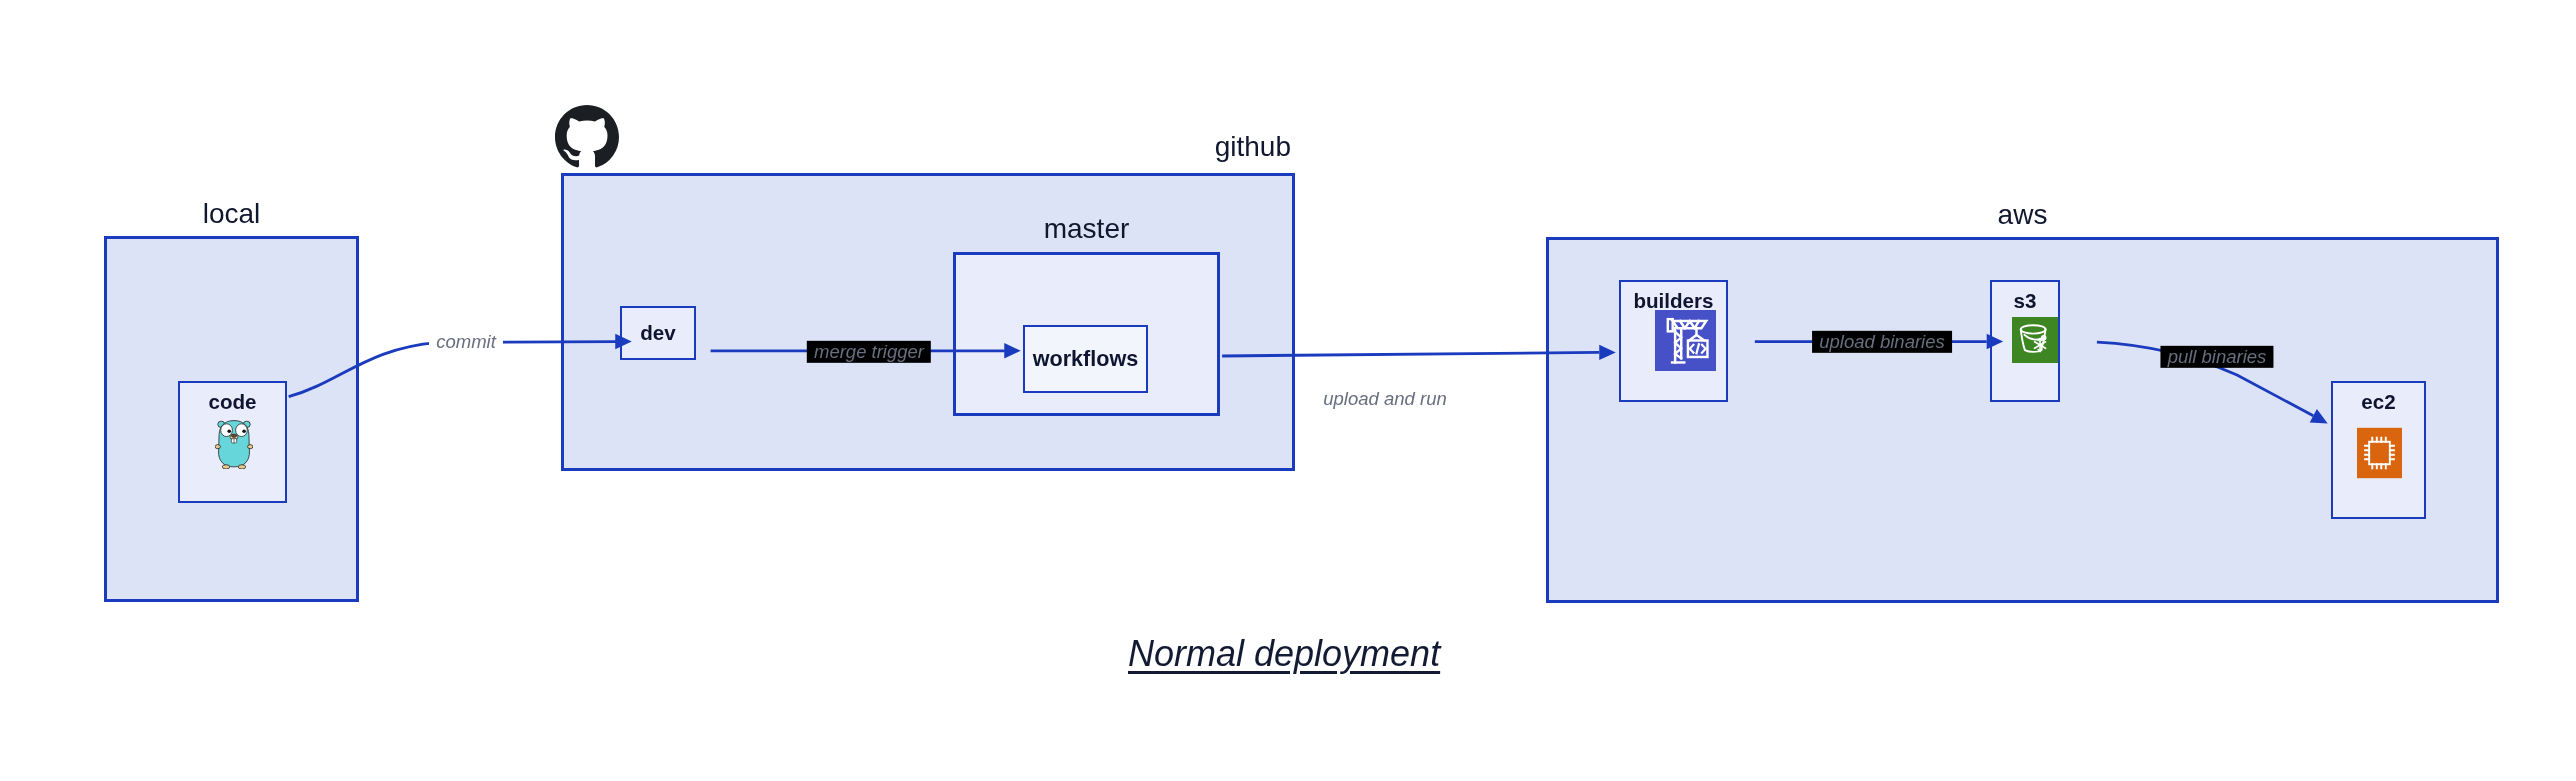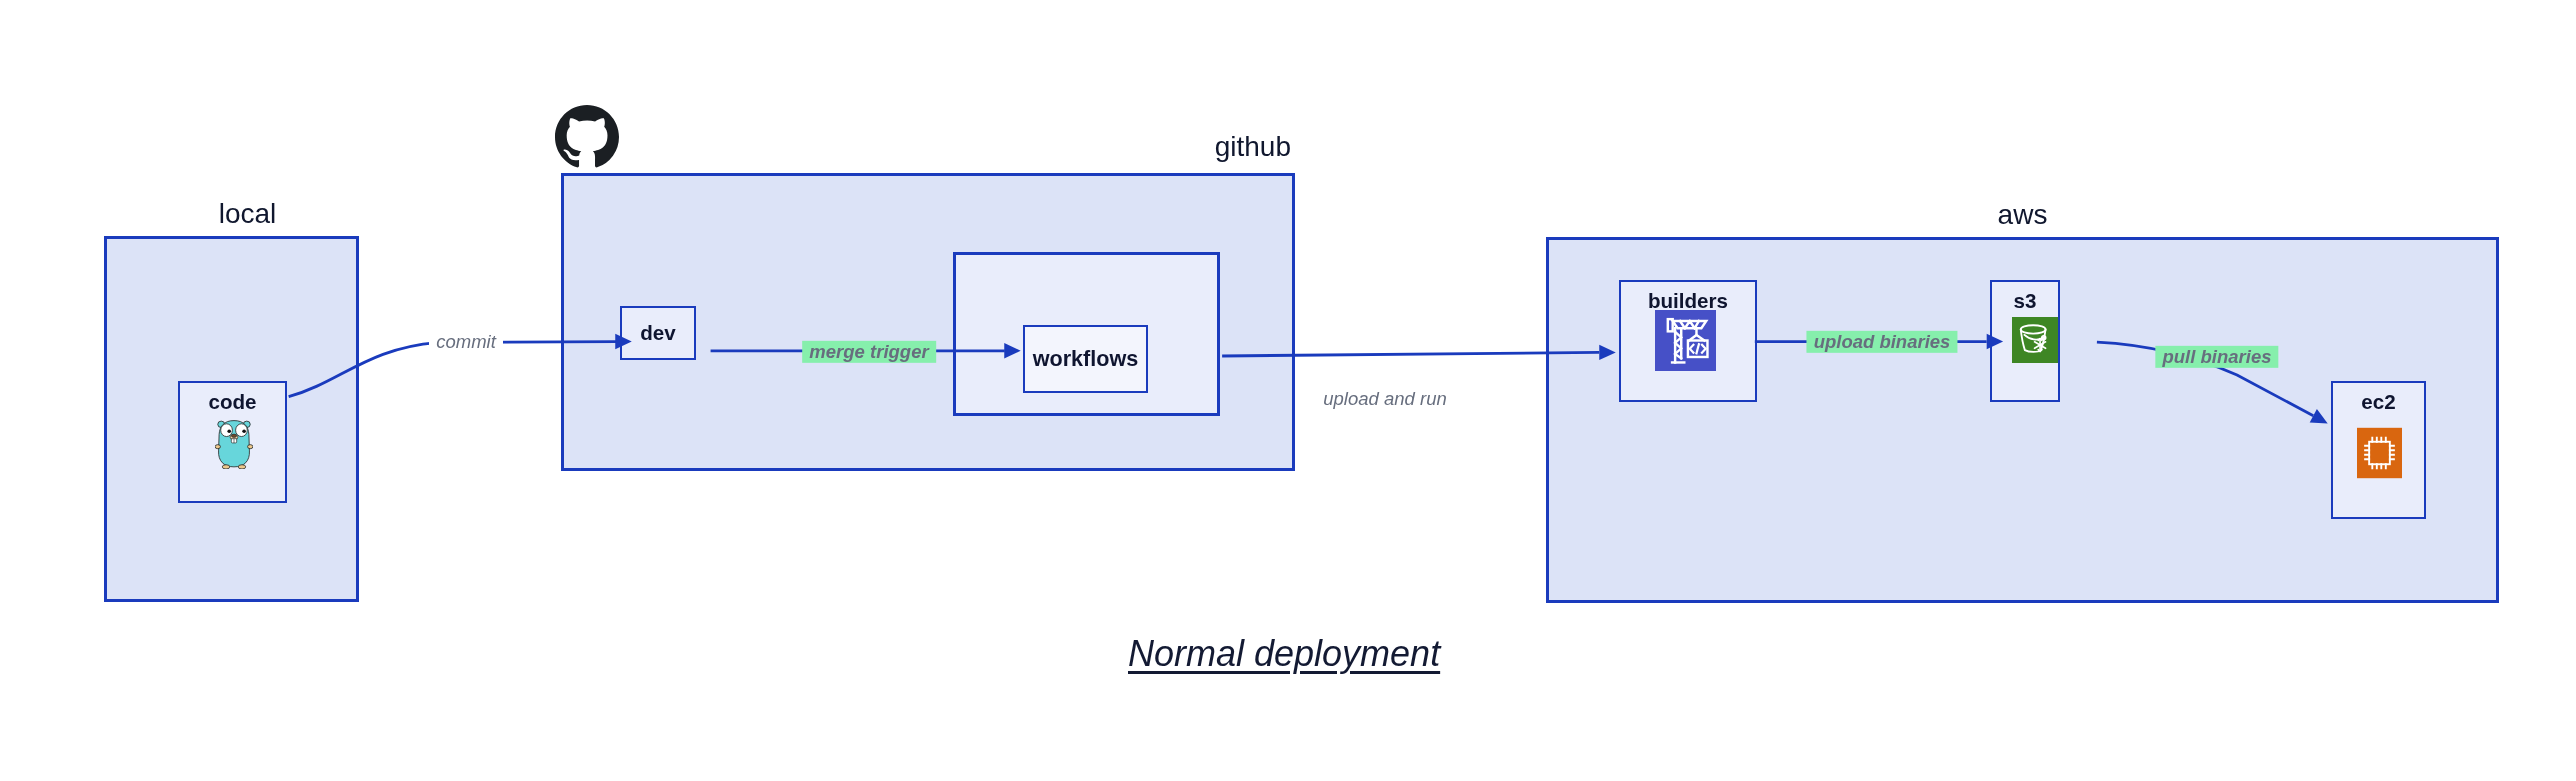--- a/index.html
+++ b/index.html
@@ -24,40 +24,41 @@
 
   
   svg.edges{position:absolute;left:0;top:0;z-index:5;}
   .edge{stroke:#1a3bbd;stroke-width:5.5;fill:none;}
   .arrowhead{fill:#1a3bbd;stroke:none;}
 
   .edge-label{position:absolute;z-index:6;transform:translate(-50%,-50%);
               white-space:nowrap;font-style:italic;font-size:18.5px;color:#676e7e;
               padding:1px 7.2px;line-height:1.1;}
   .bg-white{background:#ffffff;}
-  .bg-group{background:#86efac;font-weight:bold;}
+  .bg-group{background:#000000;}
 
   .diagram-title{position:absolute;z-index:7;font-size:36px;font-weight:400;color:#131a33;
                  text-decoration:underline;text-underline-offset:5.2px;text-decoration-thickness:2.6px;
                  white-space:nowrap;}
 
   .octocat{position:absolute;z-index:4;}
 </style>
 </head>
 <body>
 
 <div class="canvas">
 
   <div class="group" style="left:104px;top:236px;width:255px;height:366px;"></div>
-  <div class="group-label center" style="left:120px;top:199px;width:255px;">local</div>
+  <div class="group-label center" style="left:104px;top:199px;width:255px;">local</div>
 
   <div class="group" style="left:561px;top:173px;width:734px;height:298px;"></div>
   <div class="group-label right" style="left:561px;top:132px;width:730px;">github</div>
 
   <div class="group" style="left:953px;top:252px;width:267px;height:164px;background:#e9edfb;"></div>
+  <div class="group-label center" style="left:953px;top:214px;width:267px;">master</div>
 
   <div class="group" style="left:1546px;top:237px;width:953px;height:366px;"></div>
   <div class="group-label center" style="left:1546px;top:200px;width:953px;">aws</div>
 
   <svg class="octocat" style="left:555px;top:105px;" width="64" height="64" viewBox="0 0 16 16">
     <path fill="#1b1f23" d="M8 0C3.58 0 0 3.58 0 8c0 3.54 2.29 6.53 5.47 7.59.4.07.55-.17.55-.38 0-.19-.01-.82-.01-1.49-2.01.37-2.53-.49-2.69-.94-.09-.23-.48-.94-.82-1.13-.28-.15-.68-.52-.01-.53.63-.01 1.08.58 1.23.82.72 1.21 1.87.87 2.33.66.07-.52.28-.87.51-1.07-1.78-.2-3.64-.89-3.64-3.95 0-.87.31-1.59.82-2.15-.08-.2-.36-1.02.08-2.12 0 0 .67-.21 2.2.82.64-.18 1.32-.27 2-.27s1.36.09 2 .27c1.53-1.04 2.2-.82 2.2-.82.44 1.1.16 1.92.08 2.12.51.56.82 1.27.82 2.15 0 3.07-1.87 3.75-3.65 3.95.29.25.54.73.54 1.48 0 1.07-.01 1.93-.01 2.2 0 .21.15.46.55.38A8.01 8.01 0 0 0 16 8c0-4.42-3.58-8-8-8z"></path>
   </svg>
 
   <div class="node" style="left:178px;top:381px;width:109px;height:122px;">
     <span class="node-label-top">code</span>
@@ -83,21 +84,21 @@
   </div>
 
   <div class="node" style="left:596px;top:306px;width:76px;height:54px;margin-left:24px;">
     <span class="node-center-label">dev</span>
   </div>
 
   <div class="node nested" style="left:1023px;top:325px;width:125px;height:68px;">
     <span class="node-center-label" style="font-size:21.6px;">workflows</span>
   </div>
 
-  <div class="node" style="left:1619px;top:280px;width:138px;height:122px;">
+  <div class="node" style="left:1619px;top:280px;width:109px;height:122px;">
     <span class="node-label-top">builders</span>
     <svg class="node-icon" style="left:34px;top:28px;" width="61" height="61" viewBox="0 0 100 100">
       <rect x="0" y="0" width="100" height="100" fill="#4650c7"></rect>
       <g stroke="#ffffff" stroke-width="4" fill="none" stroke-linecap="square">
         <rect x="21" y="15" width="8" height="20"></rect>
         <path d="M29,18 H84 L76,30 H37 Z"></path>
         <path d="M41,18 L49,30 M57,18 L49,30 M57,18 L65,30 M72,18 L65,30"></path>
         <path d="M33,30 V86 M43,30 V79"></path>
         <path d="M33,36 L43,45 M43,45 L33,54 M33,54 L43,63 M43,63 L33,72 M33,72 L43,79"></path>
         <path d="M28,86 H48"></path>

